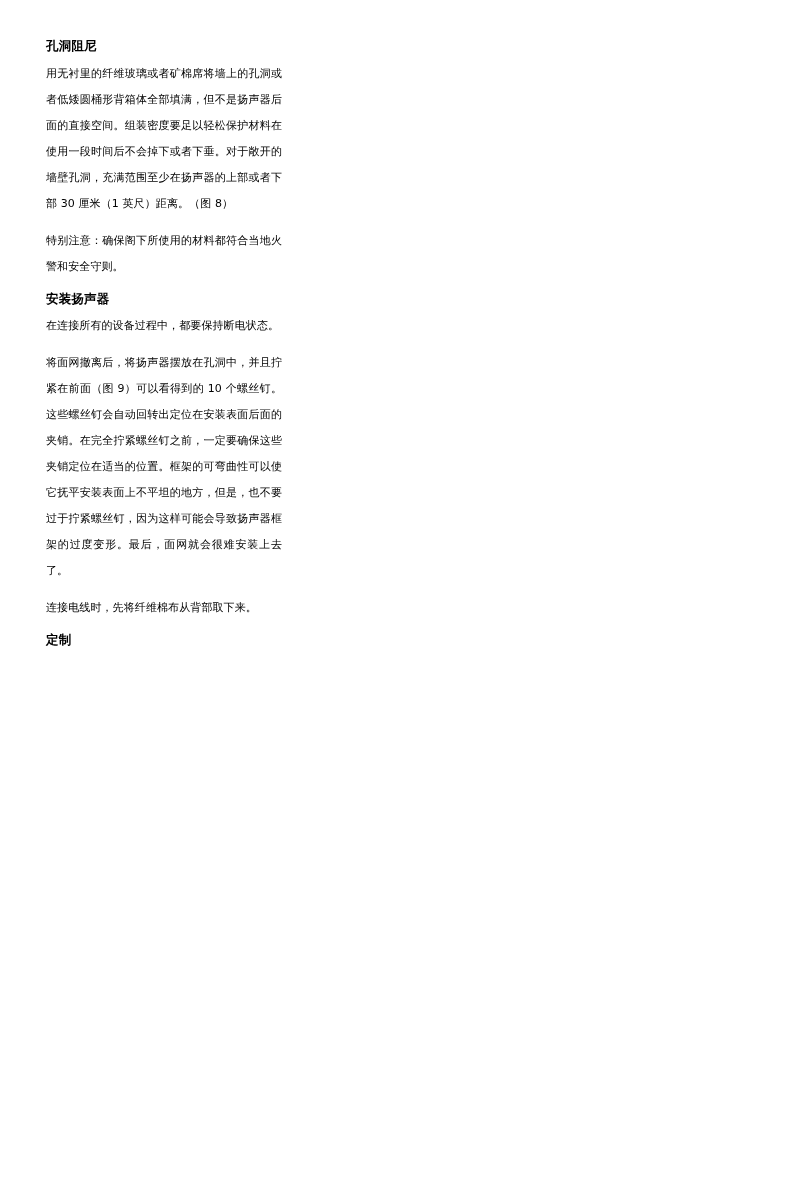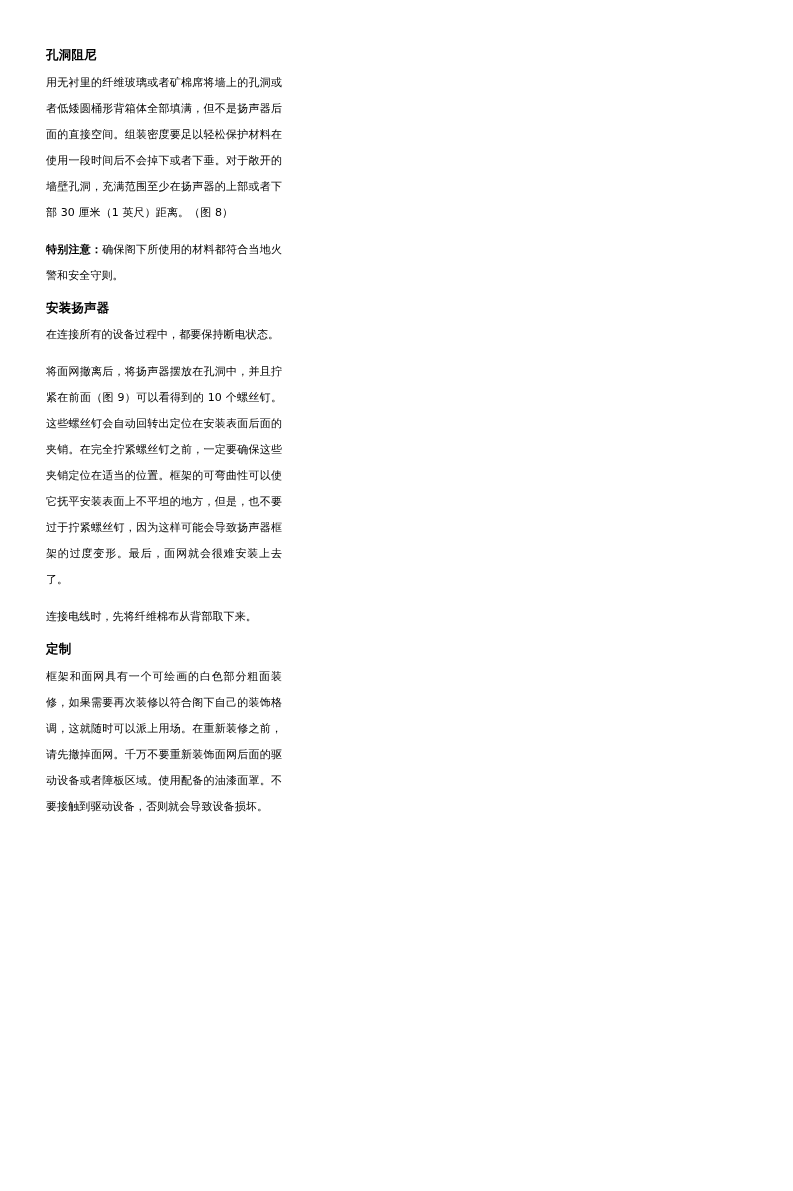--- a/index.html
+++ b/index.html
@@ -11,21 +11,21 @@
     width: 793px;
     height: 1191px;
     font-family: "DejaVu Sans", sans-serif;
     color: #000000;
     position: relative;
     overflow: hidden;
   }
   .page {
     position: absolute;
     left: 0;
-    top: 13px;
+    top: 4px;
     width: 793px;
     height: 1127px;
   }
   .column {
     position: absolute;
     left: 46px;
     top: 34px;
     width: 236px;
   }
   h2.section-heading {
@@ -43,35 +43,34 @@
     line-height: 26px;
     margin: 0 0 11px 0;
     text-align: justify;
     text-justify: inter-ideograph;
     letter-spacing: 0.1px;
   }
   p.body-text:last-child {
     margin-bottom: 0;
   }
   .lead-bold {
-    font-weight: bold;
+    font-weight: normal;
   }
 </style>
 </head>
 <body>
 
 <div class="page">
   <div class="column">
 
     <h2 class="section-heading">孔洞阻尼</h2>
     <p class="body-text">用无衬里的纤维玻璃或者矿棉席将墙上的孔洞或者低矮圆桶形背箱体全部填满，但不是扬声器后面的直接空间。组装密度要足以轻松保护材料在使用一段时间后不会掉下或者下垂。对于敞开的墙壁孔洞，充满范围至少在扬声器的上部或者下部 30 厘米（1 英尺）距离。（图 8）</p>
     <p class="body-text"><span class="lead-bold">特别注意：</span><span>确保阁下所使用的材料都符合当地火警和安全守则。</span></p>
 
     <h2 class="section-heading heading-spaced">安装扬声器</h2>
     <p class="body-text">在连接所有的设备过程中，都要保持断电状态。</p>
     <p class="body-text">将面网撤离后，将扬声器摆放在孔洞中，并且拧紧在前面（图 9）可以看得到的 10 个螺丝钉。这些螺丝钉会自动回转出定位在安装表面后面的夹销。在完全拧紧螺丝钉之前，一定要确保这些夹销定位在适当的位置。框架的可弯曲性可以使它抚平安装表面上不平坦的地方，但是，也不要过于拧紧螺丝钉，因为这样可能会导致扬声器框架的过度变形。最后，面网就会很难安装上去了。</p>
     <p class="body-text">连接电线时，先将纤维棉布从背部取下来。</p>
 
     <h2 class="section-heading heading-spaced">定制</h2>
-    <p class="body-text">框架和面网具有一个可绘画的白色部分粗面装修，如果需要再次装修以符合阁下自己的装饰格调，这就随时可以派上用场。在重新装修之前，请先撤掉面网。千万不要重新装饰面网后面的驱动设备或者障板区域。使用配备的油漆面罩。不要接触到驱动设备，否则就会导致设备损坏。</p>
 
   </div>
 </div>
 
 </body></html>

